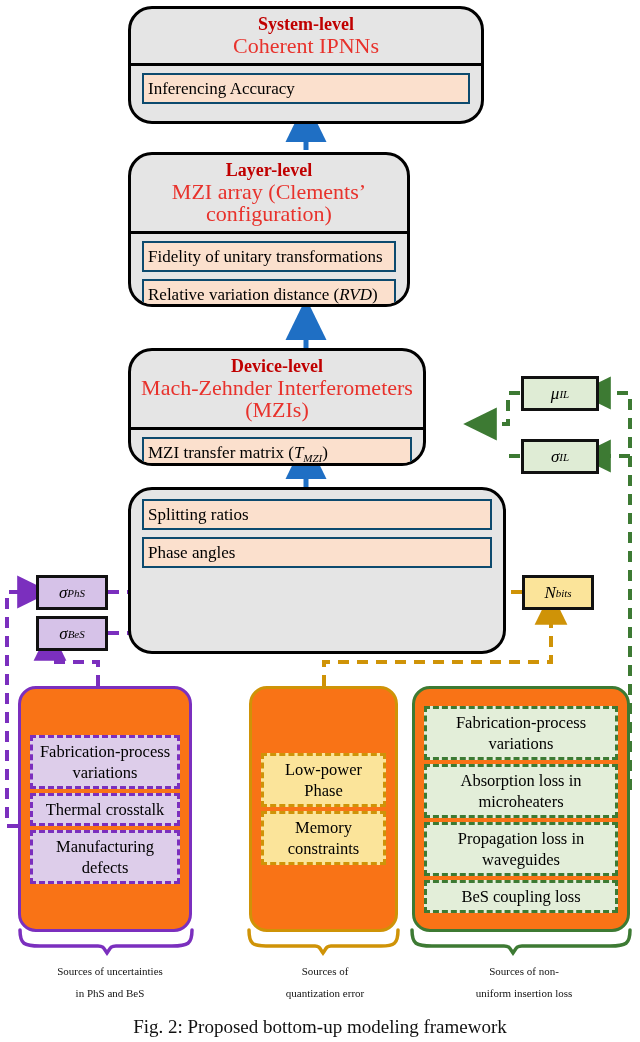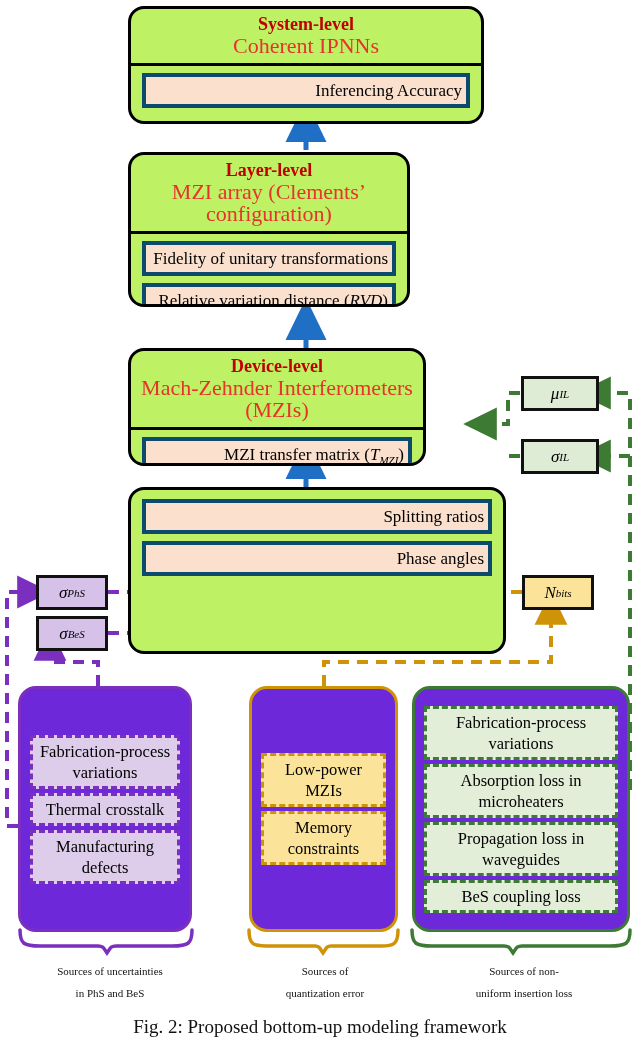--- a/index.html
+++ b/index.html
@@ -8,42 +8,42 @@
     background:#ffffff;
     font-family:"Liberation Serif","DejaVu Serif",serif;
     overflow:hidden;
   }
   #stage{position:absolute;left:0;top:0;width:640px;height:1042px;}
   svg.layer{position:absolute;left:0;top:0;width:640px;height:1042px;pointer-events:none;}
 
   
   .level{
     position:absolute;
-    background:#bef264;
+    background:#e5e5e5;
     border:3px solid #000;
-    border-radius:16px;
+    border-radius:24px;
     box-sizing:border-box;
     overflow:hidden;
   }
   .level-head{
     text-align:center;
     padding:5px 6px 6px 6px;
     border-bottom:3px solid #000;
   }
   .level-title{
     color:#c00000;font-weight:bold;font-size:18px;line-height:21px;
   }
   .level-sub{
     color:#e8322c;font-size:22px;line-height:22px;
   }
   .level-body{padding:7px 11px 8px 11px;}
   .metric{
     background:#fbe0cd;
-    border:4px solid #0c4a6e;
-    text-align:right;
+    border:2px solid #0c4a6e;
+    text-align:left;
     font-size:17px;
     line-height:25px;
     padding:1px 4px;
     margin-bottom:7px;
     box-sizing:border-box;
   }
   .metric:last-child{margin-bottom:0;}
   .metric i{font-style:italic;}
 
   
@@ -57,21 +57,21 @@
     display:flex;align-items:center;justify-content:center;
   }
   .chip sub{font-size:11px;font-style:italic;}
   .chip.purple{background:#d6c2e8;}
   .chip.green{background:#dfecd5;}
   .chip.yellow{background:#fbe49a;}
 
   
   .srcbox{
     position:absolute;
-    background:#6d28d9;
+    background:#f97316;
     border:3px solid #7b2fbe;
     border-radius:18px;
     box-sizing:border-box;
     display:flex;flex-direction:column;justify-content:center;
     padding:0 9px;
   }
   .srcbox.orange{border-color:#cf9307;}
   .srcbox.green{border-color:#3d7a33;}
   .srcitem{
     border:3px dashed #7b2fbe;
@@ -221,21 +221,21 @@
       <sub>bits</sub>
   </div>
 
   <div class="srcbox" style="left:18px;top:686px;width:174px;height:246px;">
     <div class="srcitem">Fabrication-process variations</div>
     <div class="srcitem">Thermal crosstalk</div>
     <div class="srcitem">Manufacturing defects</div>
   </div>
 
   <div class="srcbox orange" style="left:249px;top:686px;width:149px;height:246px;">
-    <div class="srcitem">Low-power MZIs</div>
+    <div class="srcitem">Low-power Phase</div>
     <div class="srcitem">Memory constraints</div>
   </div>
 
   <div class="srcbox green" style="left:412px;top:686px;width:218px;height:246px;">
     <div class="srcitem">Fabrication-process variations</div>
     <div class="srcitem">Absorption loss in microheaters</div>
     <div class="srcitem">Propagation loss in waveguides</div>
     <div class="srcitem">BeS coupling loss</div>
   </div>
 

